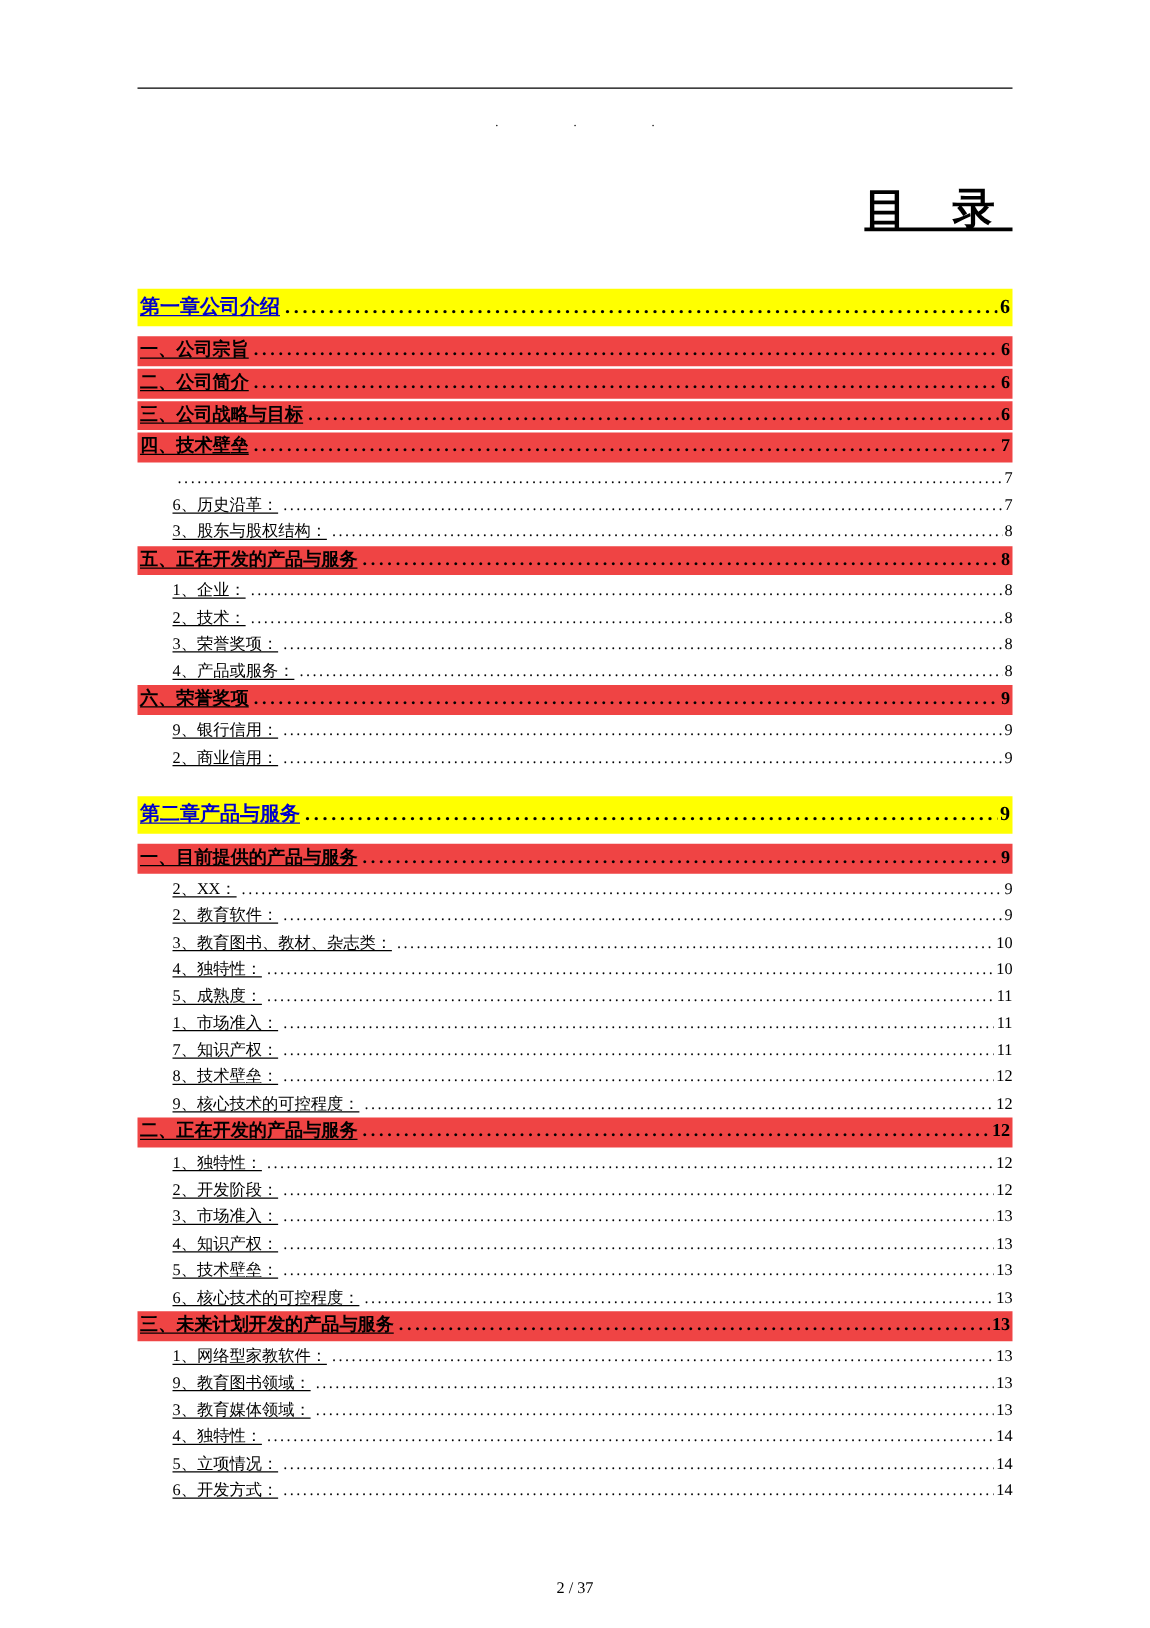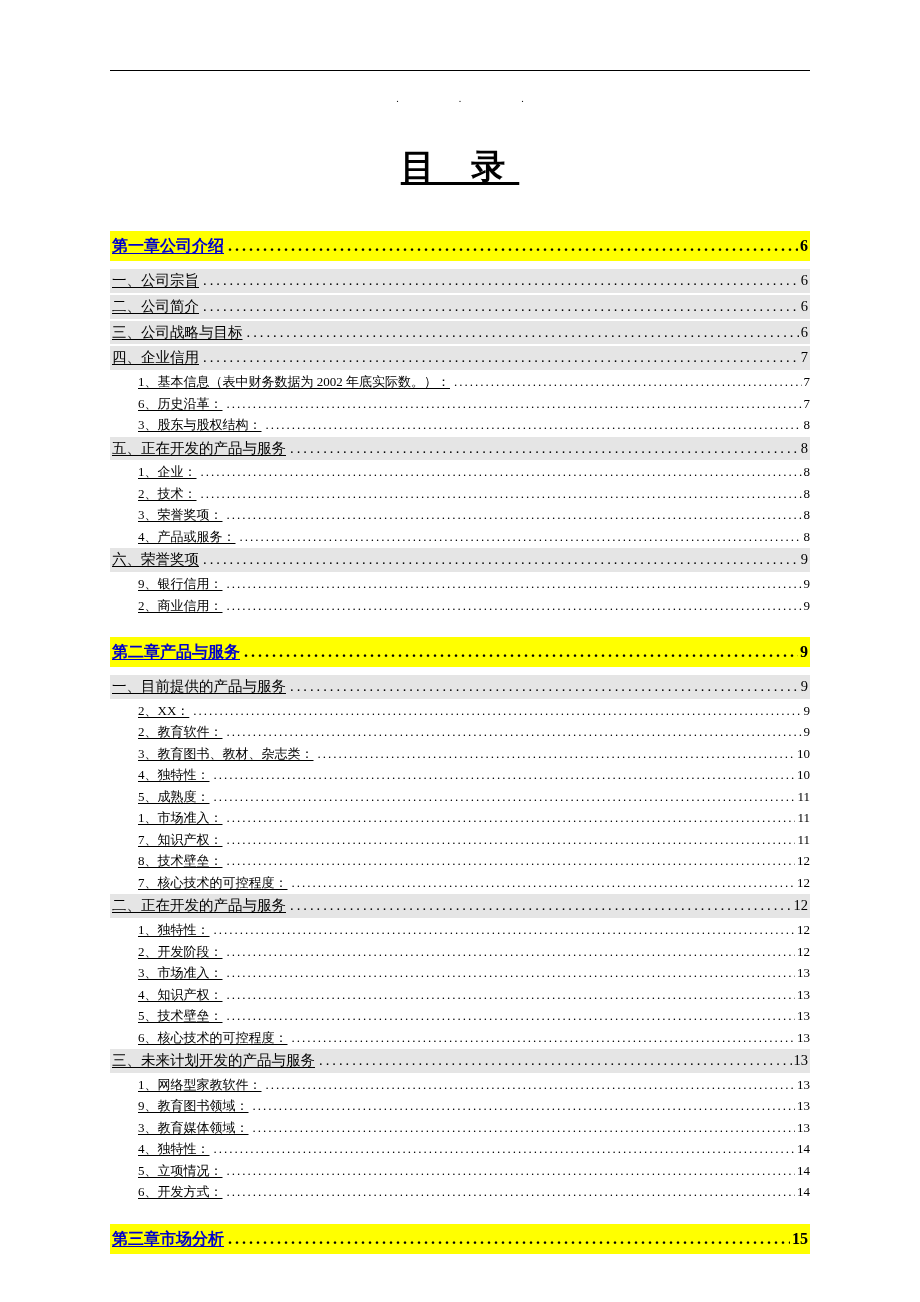--- a/index.html
+++ b/index.html
@@ -20,21 +20,21 @@
   .header-dots {
     text-align: center;
     font-size: 10px;
     letter-spacing: 60px;
     margin-top: -8px;
     margin-bottom: 40px;
     color: #000;
     padding-left: 60px;
   }
   .title {
-    text-align: center;
+    text-align: right;
     font-size: 34px;
     font-weight: bold;
     letter-spacing: 14px;
     margin-bottom: 4px;
     font-family: "SimSun", serif;
     text-decoration: underline;
     text-underline-offset: 4px;
   }
   .toc { font-size: 14px; margin-top: 41px; }
   .toc-row {
@@ -65,22 +65,22 @@
     font-weight: bold;
     font-size: 16px;
     padding: 3px 2px;
     margin-top: 22px;
     margin-bottom: 8px;
   }
   .level-1 .toc-label { color: #0000cc; }
   .level-1 .toc-leader, .level-1 .toc-page { color: #000; }
 
   .level-2 {
-    background: #e5e5e5;
-    font-weight: normal;
+    background: #ef4444;
+    font-weight: bold;
     font-size: 14.5px;
     padding: 1px 2px;
   }
   .level-2 .toc-label { color: #000; }
 
   .level-3 {
     font-size: 13px;
     padding-left: 28px;
   }
   .level-3 .toc-label { color: #000; }
@@ -115,26 +115,25 @@
       <span class="toc-label">二、公司简介</span>
       <span class="toc-leader"></span>
       <span class="toc-page">6</span>
     </div>
     <div class="toc-row level-2">
       <span class="toc-label">三、公司战略与目标</span>
       <span class="toc-leader"></span>
       <span class="toc-page">6</span>
     </div>
     <div class="toc-row level-2">
-      <span class="toc-label">四、企业信用</span>
+      <span class="toc-label">四、技术壁垒</span>
       <span class="toc-leader"></span>
       <span class="toc-page">7</span>
     </div>
     <div class="toc-row level-3">
-      <span class="toc-label">1、基本信息（表中财务数据为 2002 年底实际数。）：</span>
       <span class="toc-leader"></span>
       <span class="toc-page">7</span>
     </div>
     <div class="toc-row level-3">
       <span class="toc-label">6、历史沿革：</span>
       <span class="toc-leader"></span>
       <span class="toc-page">7</span>
     </div>
     <div class="toc-row level-3">
       <span class="toc-label">3、股东与股权结构：</span>
@@ -225,21 +224,21 @@
       <span class="toc-label">7、知识产权：</span>
       <span class="toc-leader"></span>
       <span class="toc-page">11</span>
     </div>
     <div class="toc-row level-3">
       <span class="toc-label">8、技术壁垒：</span>
       <span class="toc-leader"></span>
       <span class="toc-page">12</span>
     </div>
     <div class="toc-row level-3">
-      <span class="toc-label">7、核心技术的可控程度：</span>
+      <span class="toc-label">9、核心技术的可控程度：</span>
       <span class="toc-leader"></span>
       <span class="toc-page">12</span>
     </div>
     <div class="toc-row level-2">
       <span class="toc-label">二、正在开发的产品与服务</span>
       <span class="toc-leader"></span>
       <span class="toc-page">12</span>
     </div>
     <div class="toc-row level-3">
       <span class="toc-label">1、独特性：</span>
@@ -299,20 +298,15 @@
     <div class="toc-row level-3">
       <span class="toc-label">5、立项情况：</span>
       <span class="toc-leader"></span>
       <span class="toc-page">14</span>
     </div>
     <div class="toc-row level-3">
       <span class="toc-label">6、开发方式：</span>
       <span class="toc-leader"></span>
       <span class="toc-page">14</span>
     </div>
-    <div class="toc-row level-1">
-      <span class="toc-label">第三章市场分析</span>
-      <span class="toc-leader"></span>
-      <span class="toc-page">15</span>
-    </div>
   </div>
 
 <div class="page-footer">2 / 37</div>
 
 </body></html>

